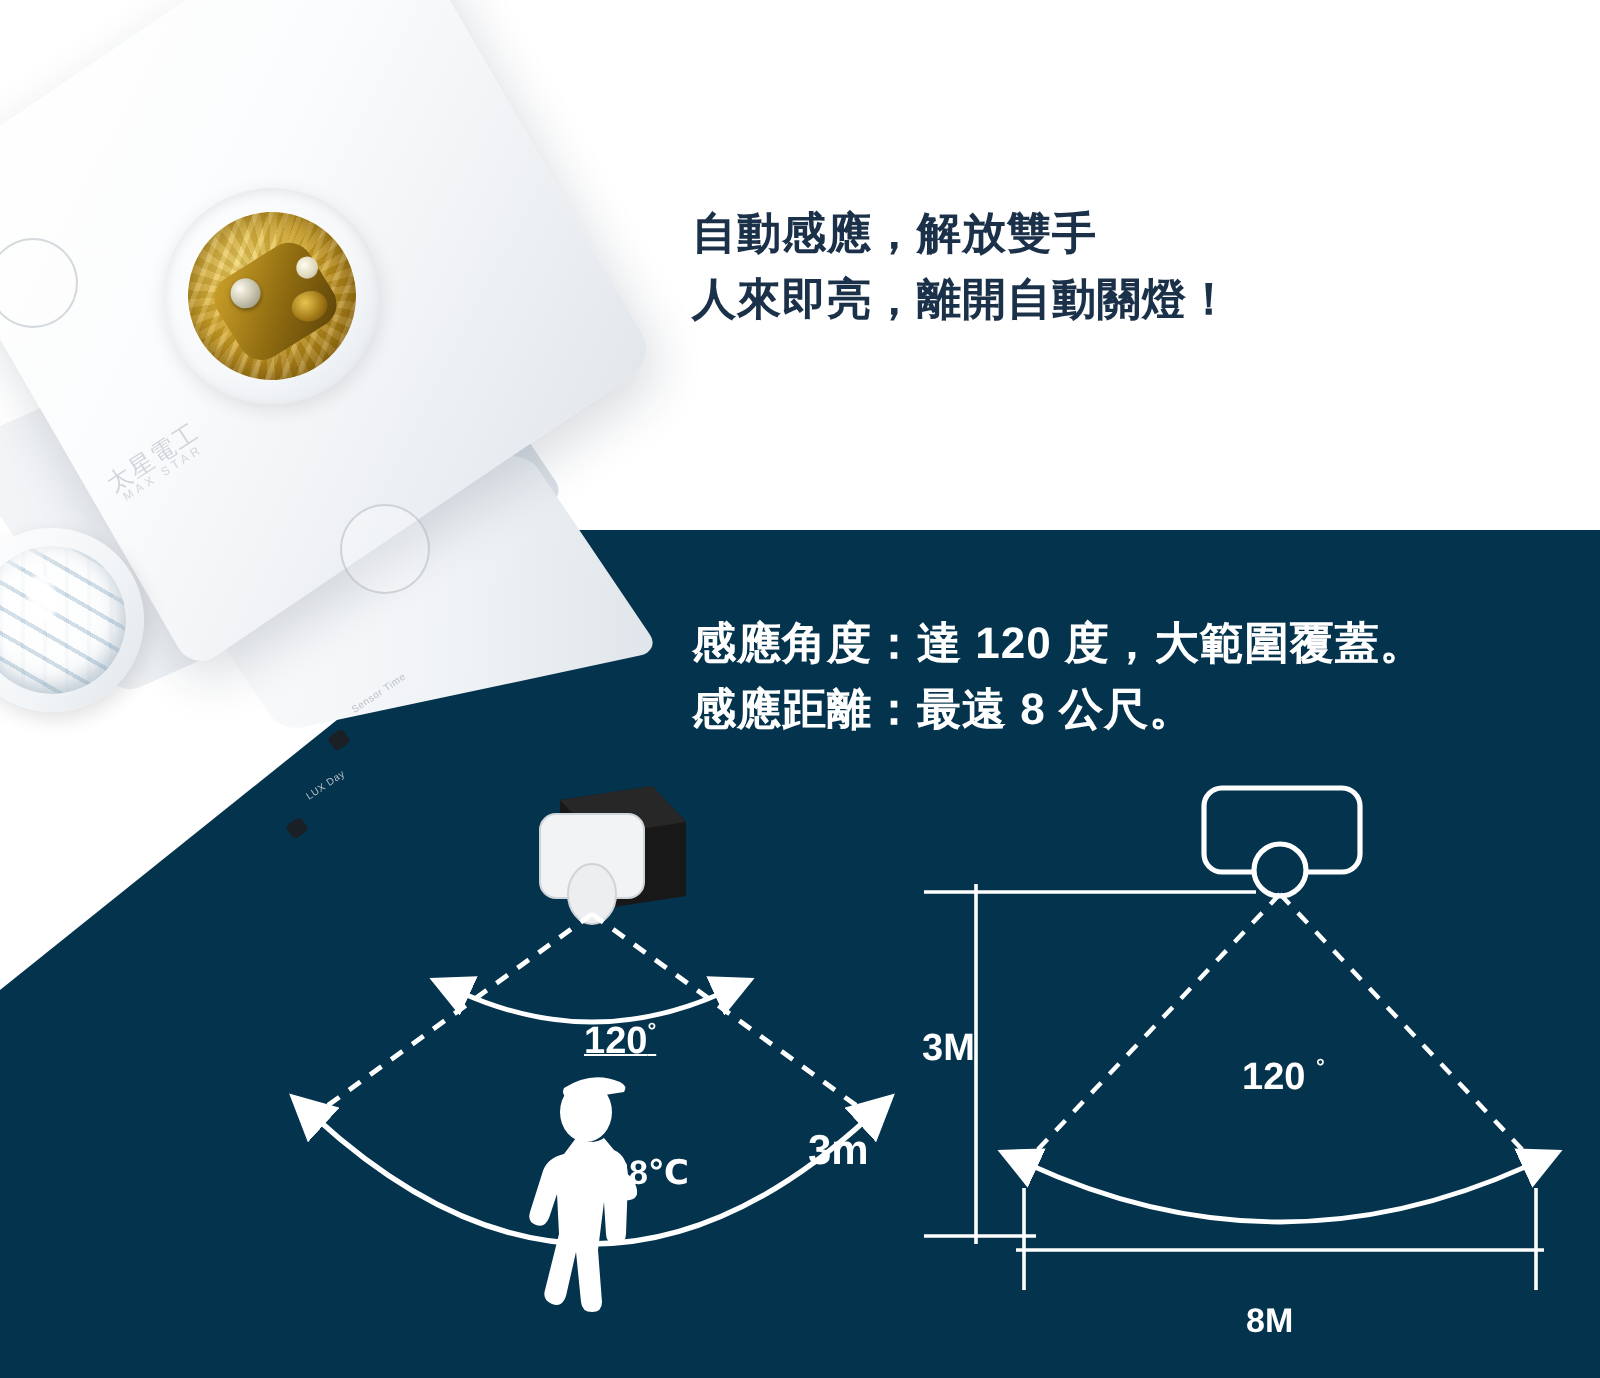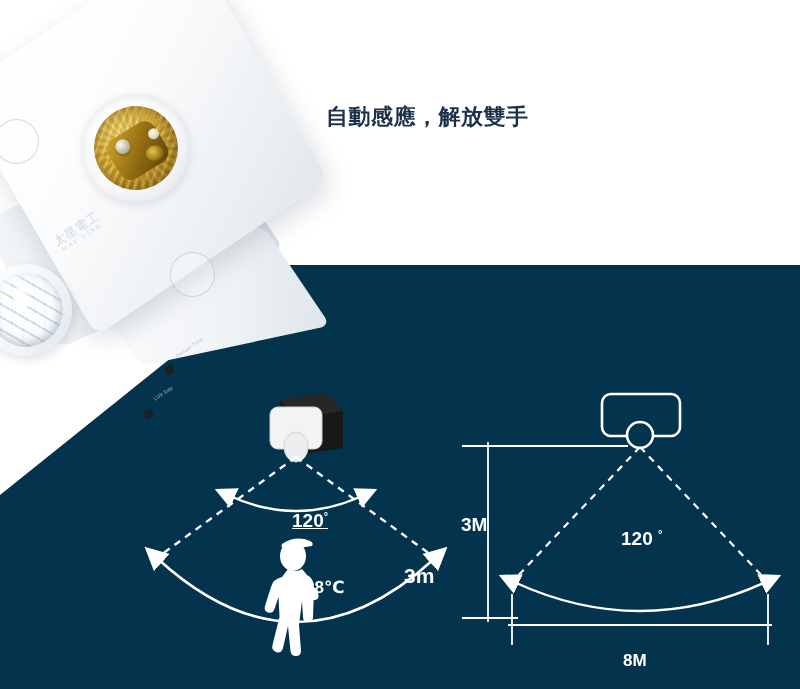--- a/index.html
+++ b/index.html
@@ -128,21 +128,21 @@
     position:absolute;color:#b9c1c8;font-size:5px;line-height:6px;letter-spacing:.3px;
     transform:rotate(-34deg);white-space:nowrap;
   }
   .sp1{left:192px;top:358px;}
   .sp2{left:170px;top:404px;}
 
   
   .head-block{position:absolute;color:#1b3149;font-weight:bold;}
   .head-top{left:326px;top:100px;font-size:22px;line-height:33px;letter-spacing:.5px;}
   .head-mid{left:326px;top:305px;font-size:22px;line-height:33px;letter-spacing:.5px;color:#ffffff;}
-  .head-line{white-space:nowrap;}
+  .head-line{white-space:nowrap;margin-left:20px;}
 
   
   .diagram{position:absolute;}
   .dg-left{left:130px;top:385px;width:350px;height:280px;}
   .dg-right{left:450px;top:385px;width:350px;height:290px;}
   .dg svg{display:block;}
 
   .lbl{position:absolute;color:#ffffff;font-weight:bold;white-space:nowrap;}
   .lbl-120l{left:292px;top:510px;font-size:19px;text-decoration:underline;}
   .lbl-3m{left:404px;top:564px;font-size:21px;}
@@ -189,22 +189,27 @@
     </div>
 
     <div class="side-print sp1">Sensor Time</div>
     <div class="side-screw ss1"></div>
     <div class="side-print sp2">LUX Day</div>
     <div class="side-screw ss2"></div>
   </div>
 
   <div class="head-block head-top">
     <div class="head-line">自動感應，解放雙手</div>
-  </div>
-
+    <div class="head-line">人來即亮，離開自動關燈！</div>
+  </div>
+
+  <div class="head-block head-mid">
+    <div class="head-line">感應角度：達 120 度，大範圍覆蓋。</div>
+    <div class="head-line">感應距離：最遠 8 公尺。</div>
+  </div>
 
   <div class="diagram dg-left dg">
     <svg width="350" height="280" viewBox="0 0 350 280">
 
       <g>
         <path d="M150 15 L196 8 L213 26 L213 63 L167 70 L150 52 Z" fill="#181818"></path>
         <path d="M150 15 L196 8 L213 26 L167 33 Z" fill="#272727"></path>
         <rect x="140" y="22" width="52" height="42" rx="8" fill="#f2f3f4" stroke="#cfd4d8" stroke-width="1"></rect>
         <ellipse cx="166" cy="62" rx="12" ry="15" fill="#eceef0" stroke="#cfd4d8" stroke-width="1"></ellipse>
       </g>

